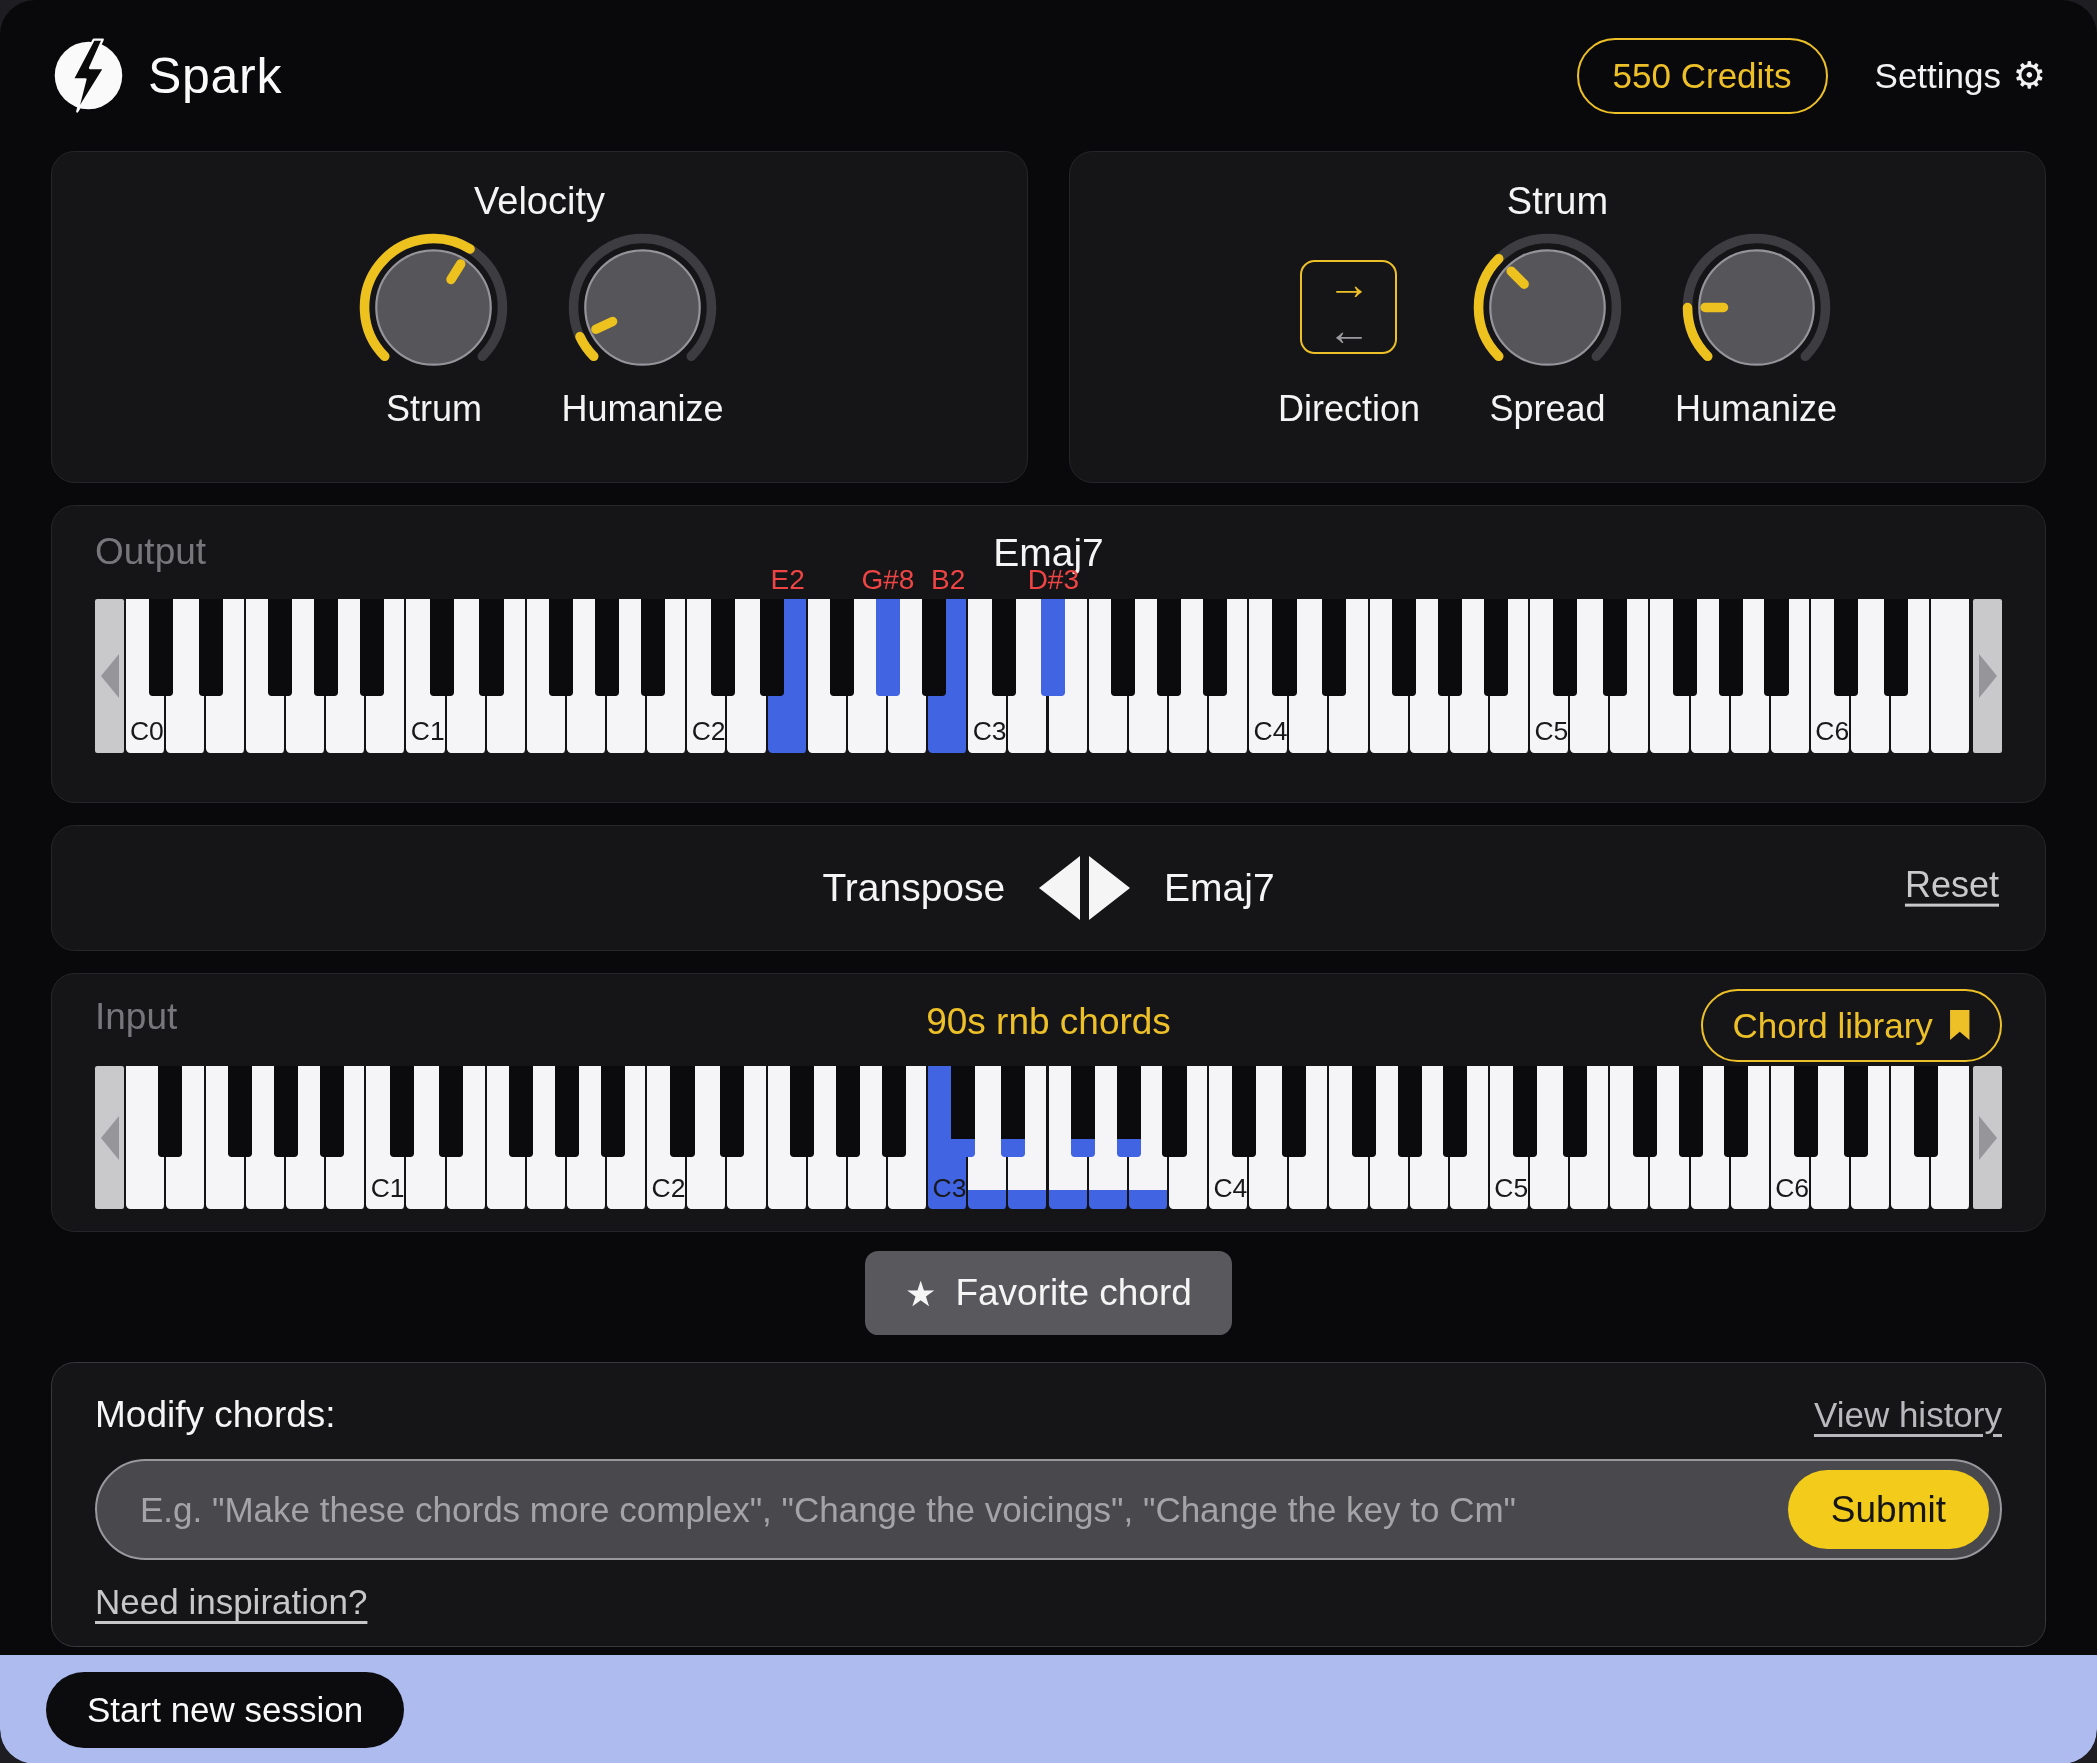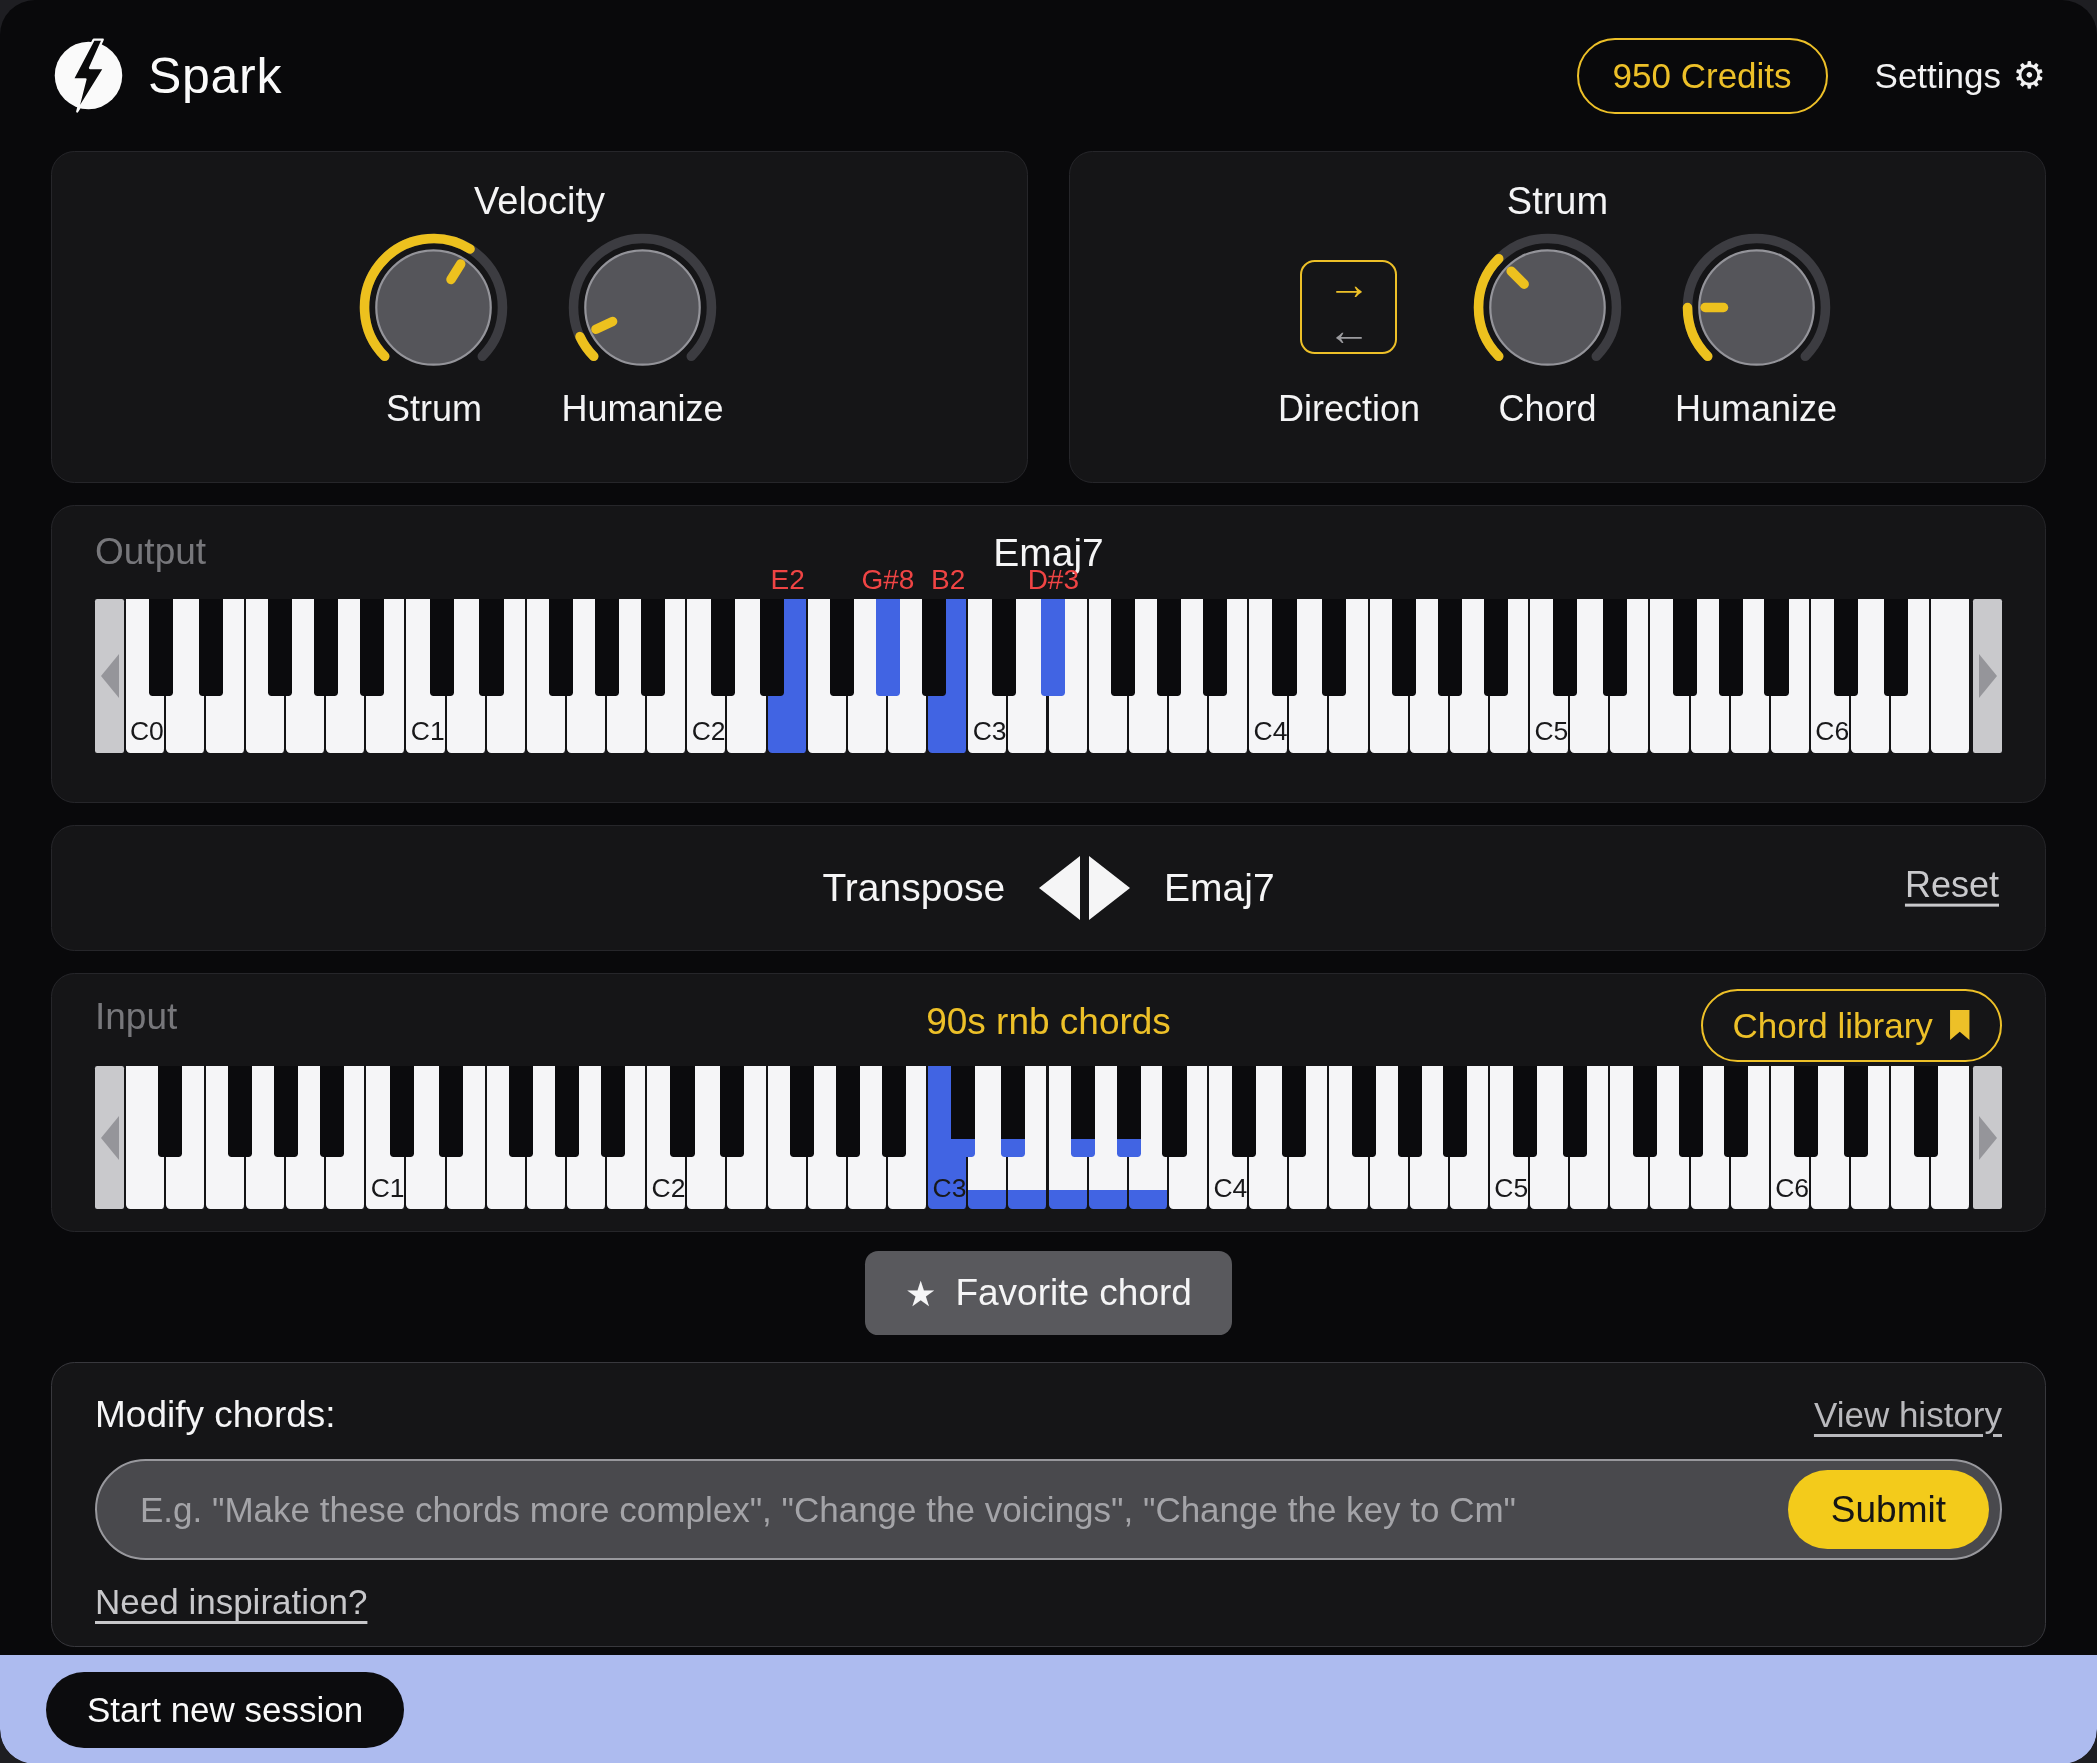--- a/index.html
+++ b/index.html
@@ -105,21 +105,21 @@
 
   <div class="hdr">
     <div class="brand">
       <svg width="75" height="75" viewBox="0 0 100 100">
         <circle cx="50" cy="50" r="45" fill="#fafafa"></circle>
         <path d="M57 2 L29 55 L46 55 L35 98 L71 40 L52 40 L69 2 Z" fill="#0a0a0b" stroke="#fafafa" stroke-width="3" stroke-linejoin="round"></path>
       </svg>
       <span class="brand-name">Spark</span>
     </div>
     <div class="hdr-right">
-      <button class="credits">950 Credits</button>
+      <button class="credits">550 Credits</button>
       <div class="settings">
         <span>Settings</span>
         <span class="gear">⚙</span>
       </div>
     </div>
   </div>
 
   <div class="content">
 
     <div class="knob-row">
@@ -157,21 +157,21 @@
             </button>
             <div class="knob-label">Direction</div>
           </div>
           <div class="knob-col">
             <div class="knob"><svg viewBox="0 0 214 214" width="100%" height="100%">
       <path d="M 40.53 173.47 A 94 94 0 1 1 173.47 173.47" stroke="#3c3c41" stroke-width="13" fill="none" stroke-linecap="round"></path>
       <path d="M 40.53 173.47 A 94 94 0 0 1 40.53 40.53" stroke="#edc11e" stroke-width="13" fill="none" stroke-linecap="round"></path>
       <circle cx="107" cy="107" r="78" fill="#55555a" stroke="#94949a" stroke-width="3"></circle>
       <line x1="75.18" y1="75.18" x2="57.50" y2="57.50" stroke="#edc11e" stroke-width="13" stroke-linecap="round"></line>
     </svg></div>
-            <div class="knob-label">Chord</div>
+            <div class="knob-label">Spread</div>
           </div>
           <div class="knob-col">
             <div class="knob"><svg viewBox="0 0 214 214" width="100%" height="100%">
       <path d="M 40.53 173.47 A 94 94 0 1 1 173.47 173.47" stroke="#3c3c41" stroke-width="13" fill="none" stroke-linecap="round"></path>
       <path d="M 40.53 173.47 A 94 94 0 0 1 13.00 107.00" stroke="#edc11e" stroke-width="13" fill="none" stroke-linecap="round"></path>
       <circle cx="107" cy="107" r="78" fill="#55555a" stroke="#94949a" stroke-width="3"></circle>
       <line x1="62.00" y1="107.00" x2="37.00" y2="107.00" stroke="#edc11e" stroke-width="13" stroke-linecap="round"></line>
     </svg></div>
             <div class="knob-label">Humanize</div>
           </div>

